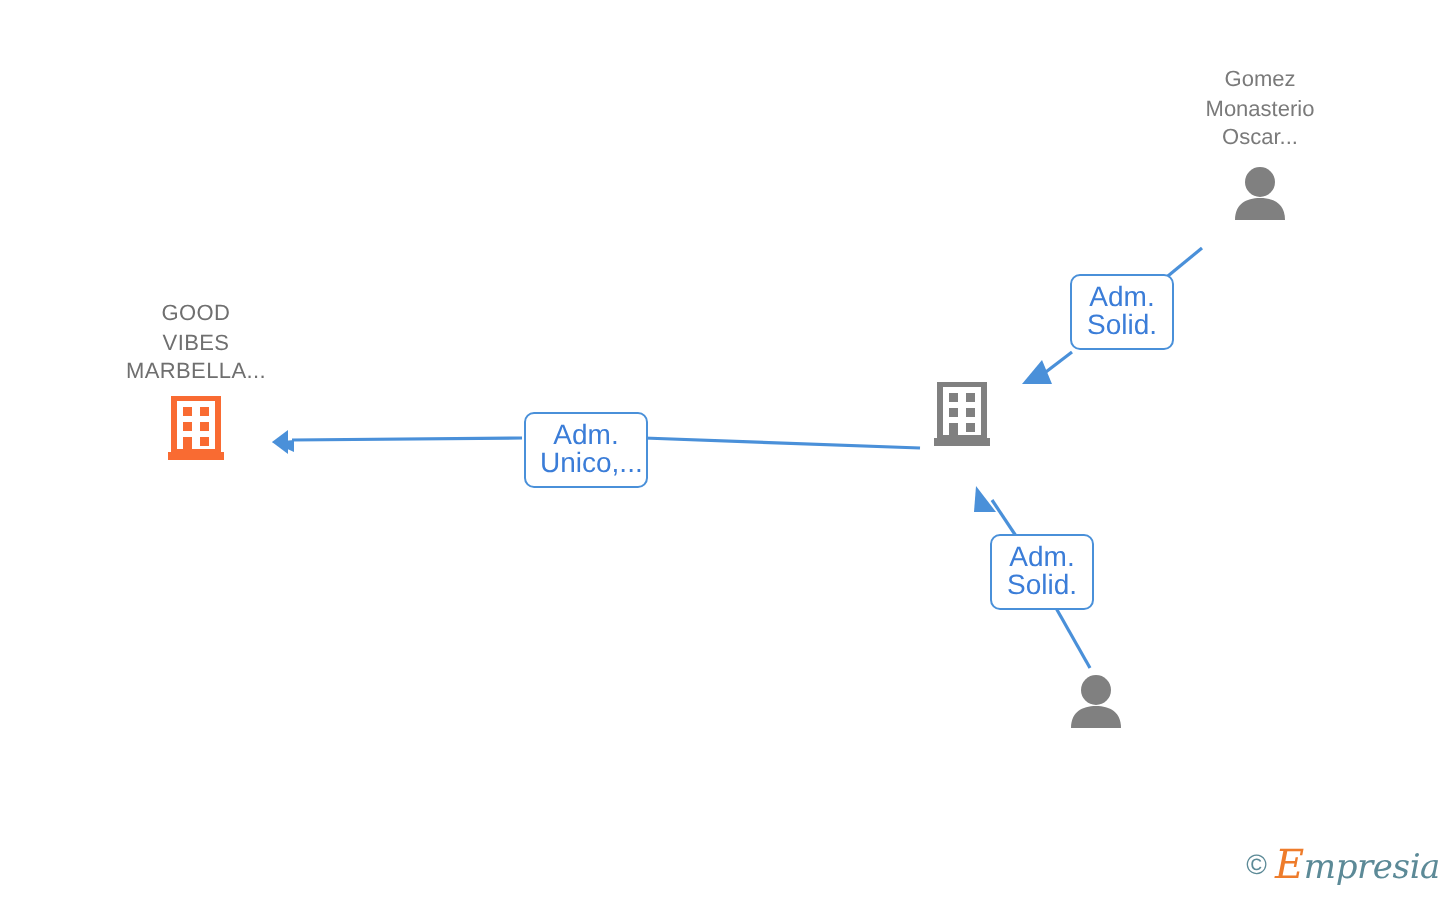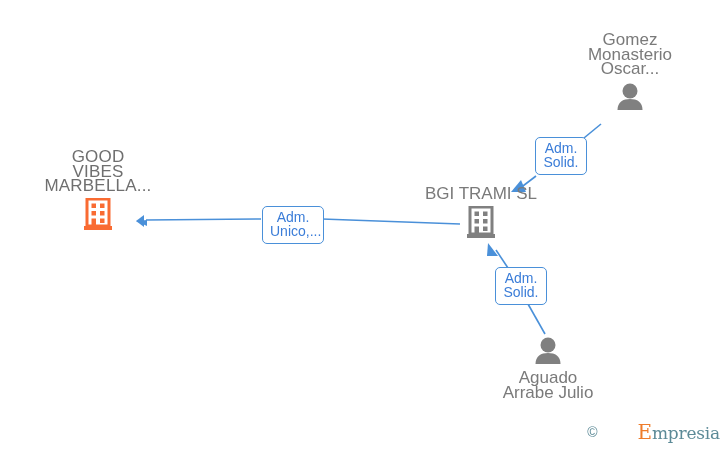--- a/index.html
+++ b/index.html
@@ -20,21 +20,21 @@
     top: 0;
     width: 728px;
     height: 450px;
   }
   .node {
     position: absolute;
     text-align: center;
     user-select: none;
   }
   .node-label {
-    font-size: 17px;
+    font-size: 11px;
     line-height: 14.5px;
     color: #7a7a7a;
     white-space: pre-line;
     text-align: center;
   }
   .node-label.company {
     font-weight: normal;
     color: #6f6f6f;
     letter-spacing: 0.2px;
   }
@@ -62,24 +62,24 @@
     align-items: center;
     gap: 4px;
     user-select: none;
   }
   #watermark .copy {
     font-size: 14px;
     color: #5c8a97;
   }
   #watermark .brand {
     font-family: "DejaVu Serif", serif;
+    font-style: italic;
     font-size: 17px;
     color: #5c8a97;
     letter-spacing: -0.2px;
-    margin-left: 36px;
   }
   #watermark .brand .cap {
     color: #ee7c2b;
     font-size: 20px;
   }
 </style>
 </head>
 <body>
 
 <svg id="graph-canvas" viewBox="0 0 728 450" xmlns="http://www.w3.org/2000/svg">
@@ -119,21 +119,20 @@
     <rect x="8.5" y="5.5" width="4.5" height="4.5" fill="#f96b32"></rect>
     <rect x="17" y="5.5" width="4.5" height="4.5" fill="#f96b32"></rect>
     <rect x="8.5" y="13" width="4.5" height="4.5" fill="#f96b32"></rect>
     <rect x="17" y="13" width="4.5" height="4.5" fill="#f96b32"></rect>
     <rect x="8.5" y="20.5" width="4.5" height="7.5" fill="#f96b32"></rect>
     <rect x="17" y="20.5" width="4.5" height="4.5" fill="#f96b32"></rect>
   </svg>
 </div>
 
 <div class="node" style="left:411px; top:187px; width:140px;">
-  <div class="node-label">BGI TRAMI  SL</div>
   <svg class="node-icon" width="30" height="33" viewBox="0 0 30 33" style="margin-top:4px;">
     <rect x="4" y="1" width="22" height="27" fill="none" stroke="#808080" stroke-width="3"></rect>
     <rect x="1" y="28" width="28" height="4" fill="#808080"></rect>
     <rect x="8.5" y="5.5" width="4.5" height="4.5" fill="#808080"></rect>
     <rect x="17" y="5.5" width="4.5" height="4.5" fill="#808080"></rect>
     <rect x="8.5" y="13" width="4.5" height="4.5" fill="#808080"></rect>
     <rect x="17" y="13" width="4.5" height="4.5" fill="#808080"></rect>
     <rect x="8.5" y="20.5" width="4.5" height="7.5" fill="#808080"></rect>
     <rect x="17" y="20.5" width="4.5" height="4.5" fill="#808080"></rect>
   </svg>
@@ -147,22 +146,20 @@
     <circle cx="16" cy="9" r="7.5" fill="#808080"></circle>
     <path d="M 3.5 28 C 3.5 20 9 17 16 17 C 23 17 28.5 20 28.5 28 Z" fill="#808080"></path>
   </svg>
 </div>
 
 <div class="node" style="left:478px; top:336px; width:140px;">
   <svg class="node-icon" width="32" height="28" viewBox="0 0 32 28">
     <circle cx="16" cy="9" r="7.5" fill="#808080"></circle>
     <path d="M 3.5 28 C 3.5 20 9 17 16 17 C 23 17 28.5 20 28.5 28 Z" fill="#808080"></path>
   </svg>
-  <div class="node-label" style="margin-top:7px;">Aguado
-Arrabe Julio</div>
 </div>
 
 <div class="edge-label" style="left:262px; top:206px; width:46px;">Adm.
 Unico,...</div>
 
 <div class="edge-label" style="left:535px; top:137px; width:36px;">Adm.
 Solid.</div>
 
 <div class="edge-label" style="left:495px; top:267px; width:36px;">Adm.
 Solid.</div>

